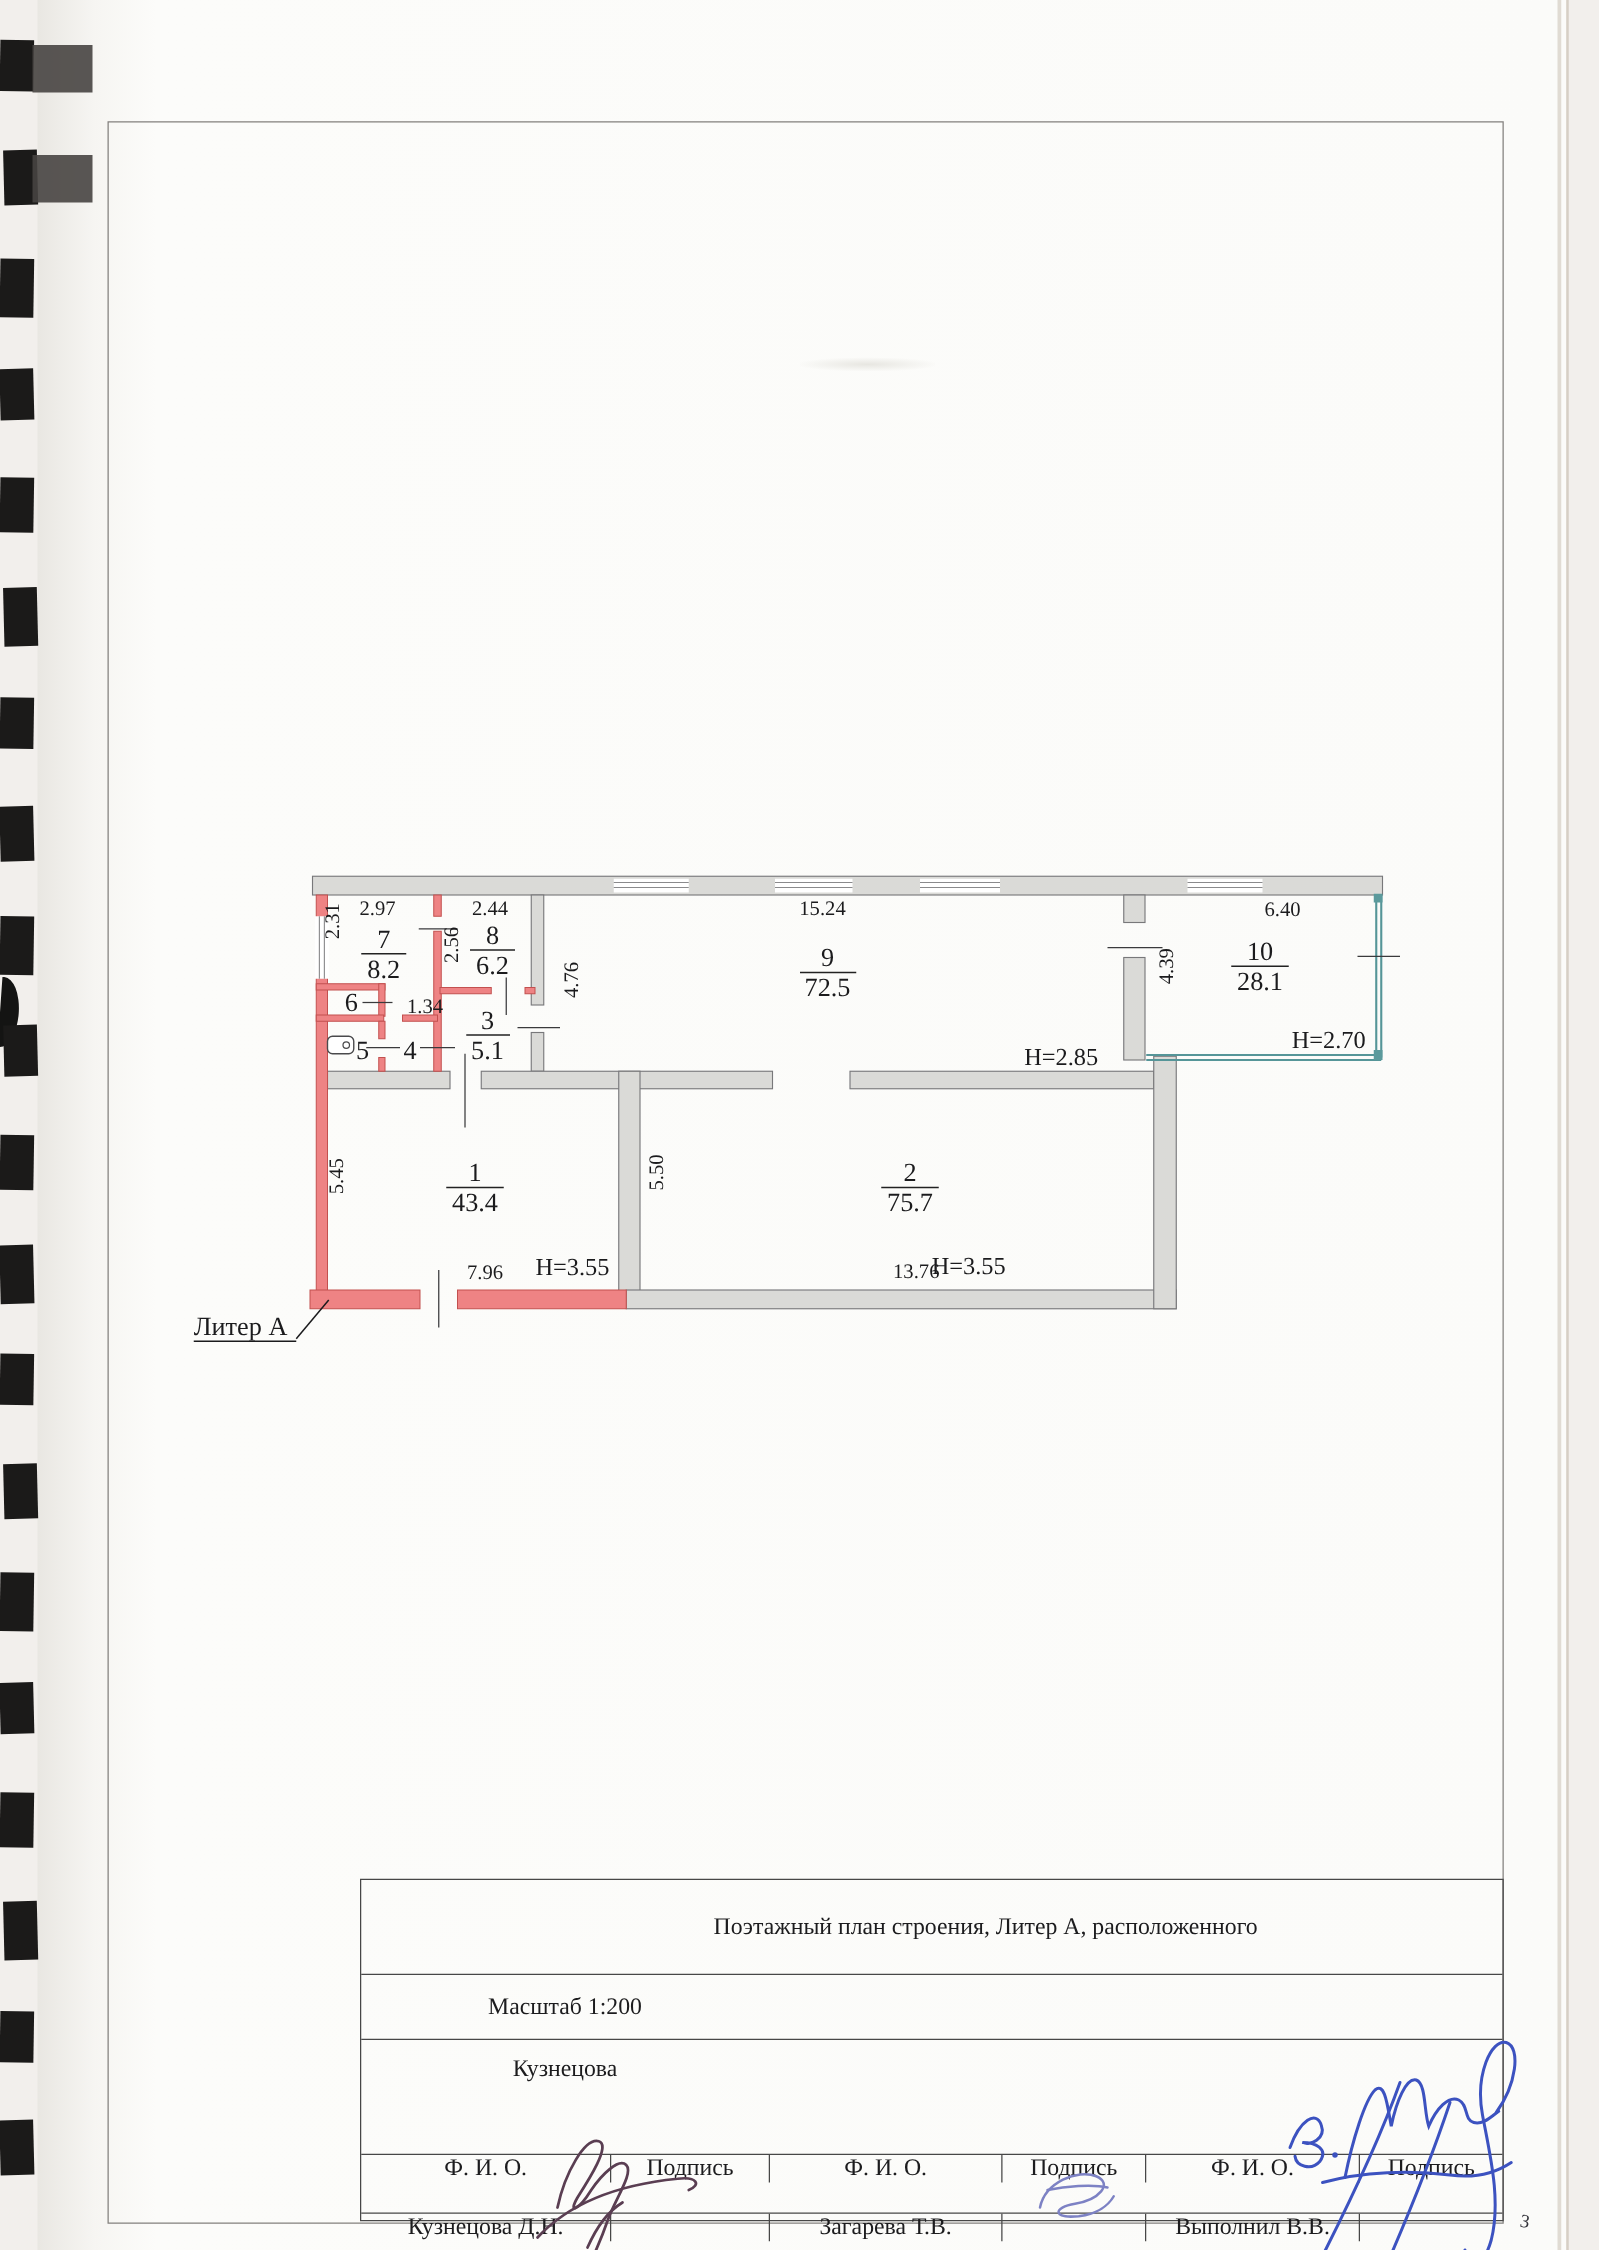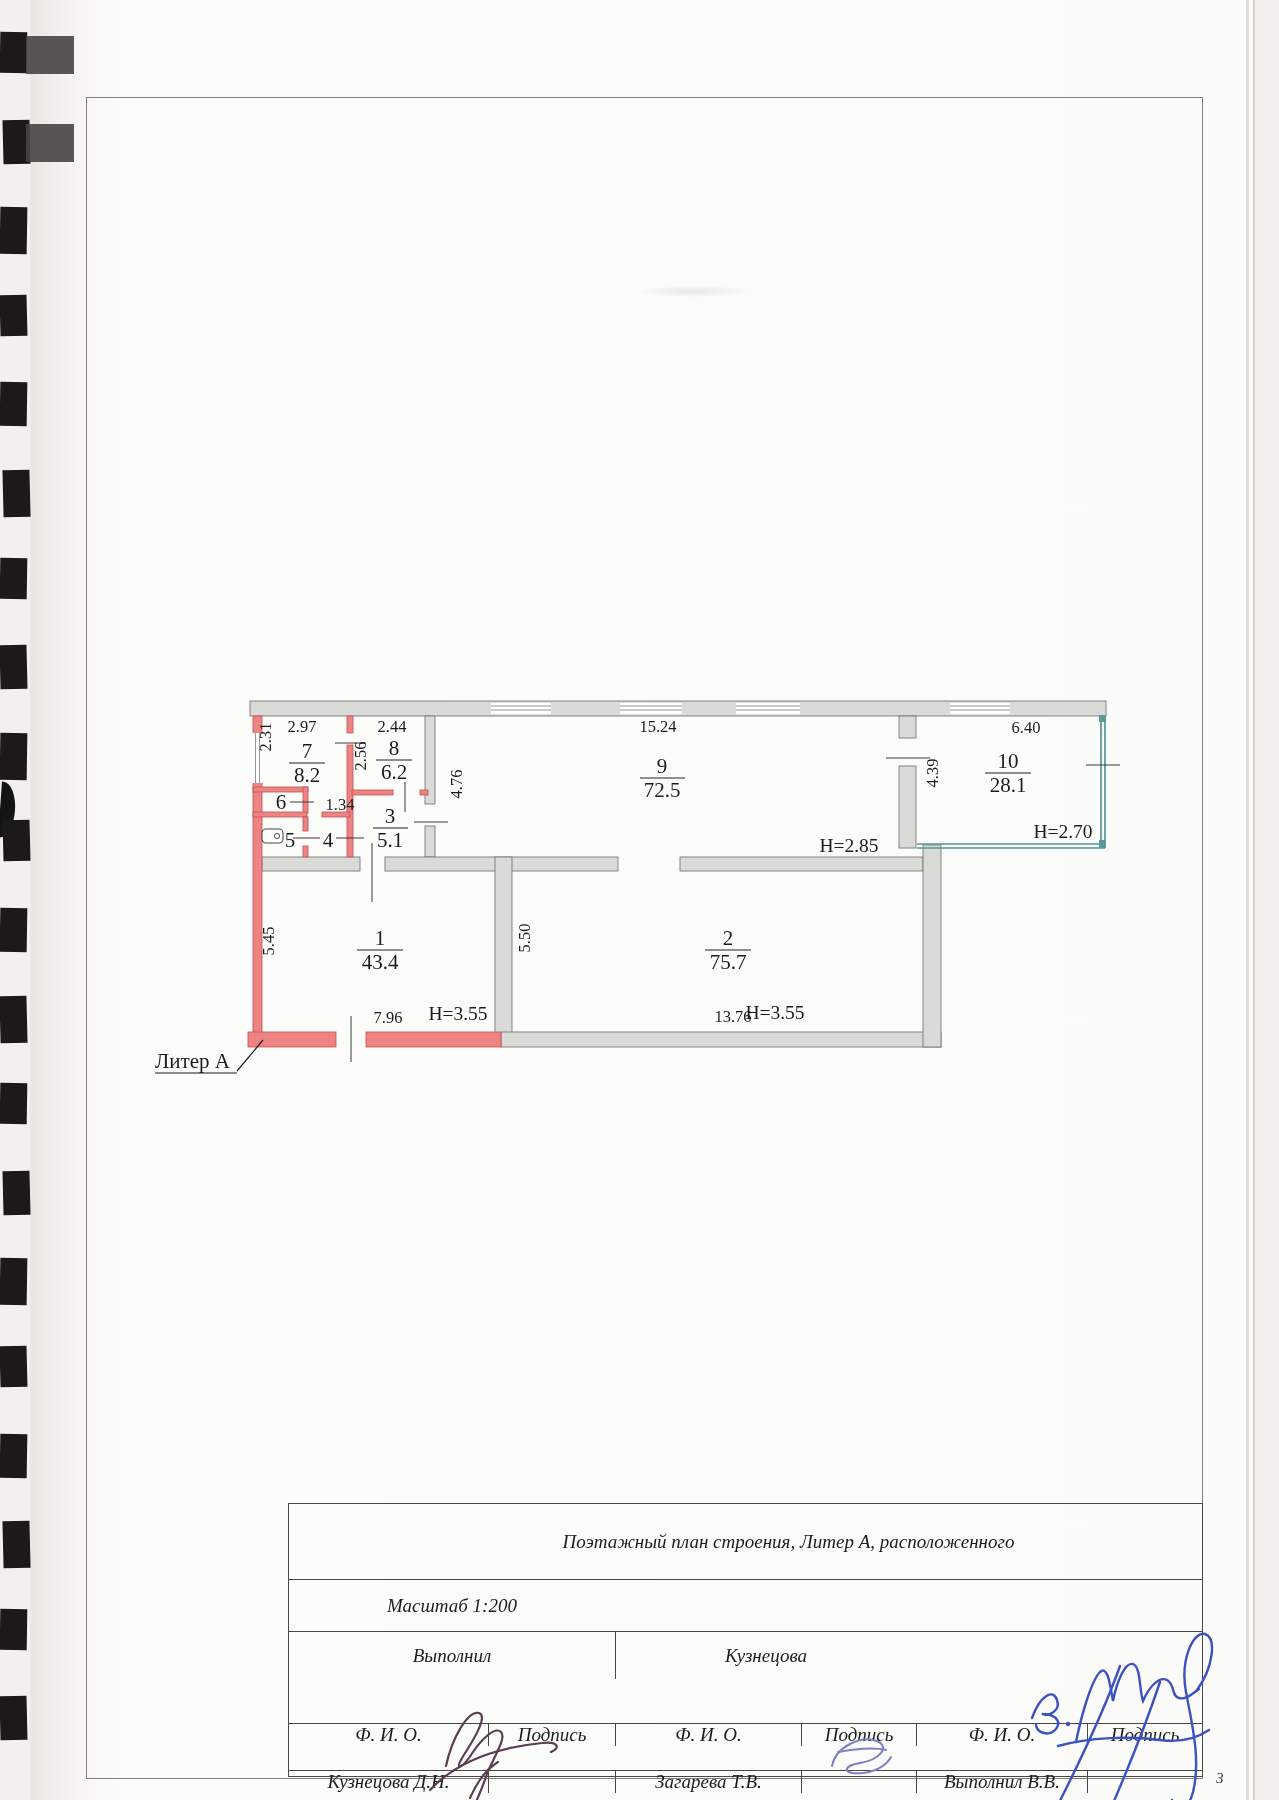--- a/index.html
+++ b/index.html
@@ -42,21 +42,21 @@
   .tblock{
     position:absolute;left:288px;top:1503px;width:915px;height:274px;
     border:1.8px solid #474747;box-sizing:border-box;
     display:grid;grid-template-rows:75px 52px 48px 47px 1fr;
     font-size:19px;background:transparent;
   }
   .trow{display:grid;border-top:1.5px solid #474747;}
   .trow:first-child{border-top:none;}
   .cols3{grid-template-columns:326px 301px 1fr;}
   .cols6{grid-template-columns:199px 127px 186px 115px 171px 1fr;margin-top:44px;}
-  .cell{display:flex;align-items:center;justify-content:center;border-left:1.5px solid #474747;overflow:visible;font-style:italic;}
+  .cell{display:flex;align-items:center;justify-content:center;border-left:1.5px solid #474747;overflow:visible;}
   .cell:first-child{border-left:none;}
   .ttitle{display:flex;flex-direction:column;align-items:center;justify-content:center;
           line-height:30px;padding-left:86px;box-sizing:border-box;}
   svg.sigs{position:absolute;left:0;top:0;pointer-events:none;z-index:6;}
   .pagenum{position:absolute;left:1216px;top:1770px;font-size:15px;color:#33333a;transform:rotate(10deg);}
 </style>
 </head>
 <body>
 
 <div class="paper"></div>
@@ -249,21 +249,20 @@
 <div class="tblock">
   <div class="trow" style="grid-template-columns:1fr;">
     <div class="cell ttitle">
       <div>Поэтажный план строения, Литер А, расположенного</div>
     </div>
   </div>
   <div class="trow cols3">
     <div class="cell">Масштаб 1:200</div>
   </div>
   <div class="trow cols3">
-    <div class="cell">Выполнил</div>
     <div class="cell">Кузнецова</div>
   </div>
   <div class="trow cols6">
     <div class="cell">Ф. И. О.</div>
     <div class="cell">Подпись</div>
     <div class="cell">Ф. И. О.</div>
     <div class="cell">Подпись</div>
     <div class="cell">Ф. И. О.</div>
     <div class="cell">Подпись</div>
   </div>

